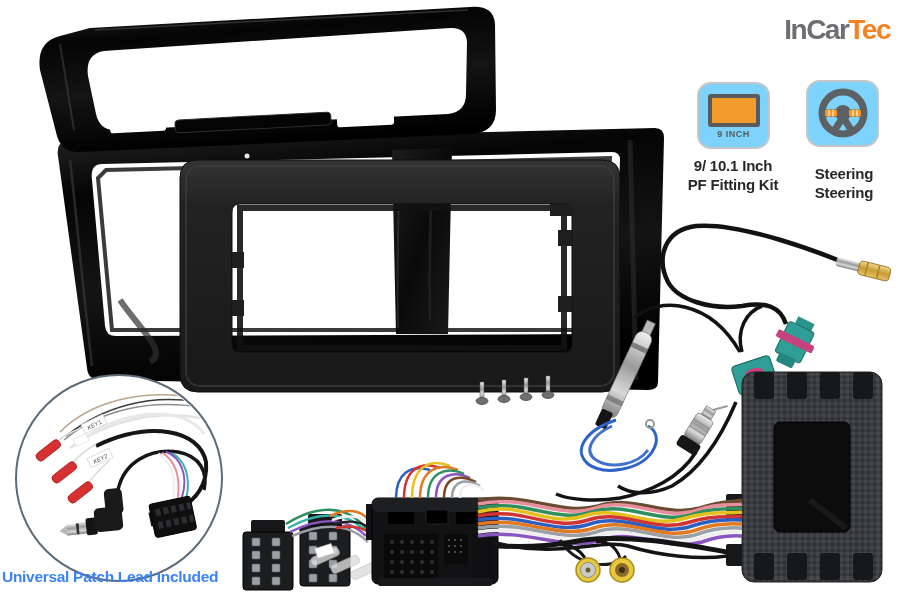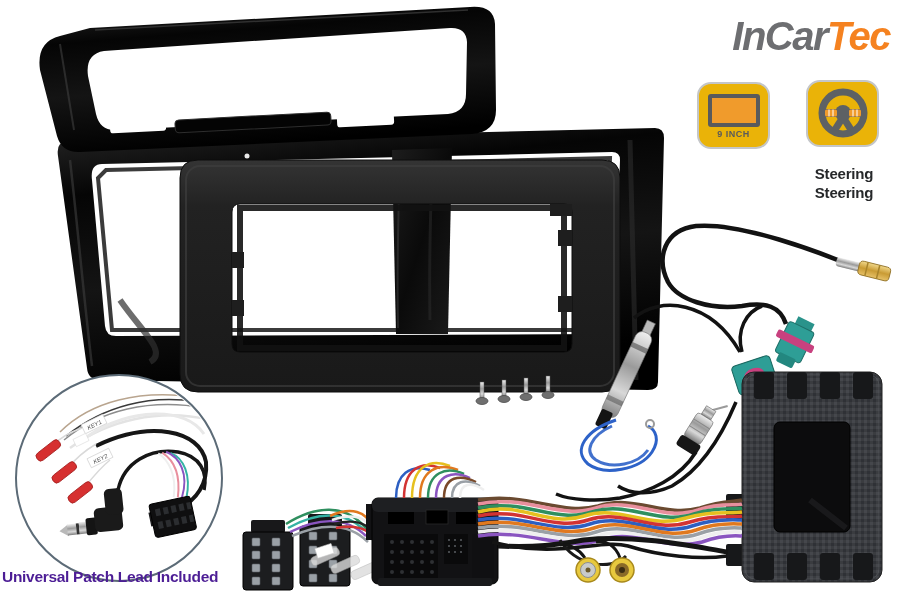--- a/index.html
+++ b/index.html
@@ -1,36 +1,36 @@
 <!DOCTYPE html>
 <html><head>
 <meta charset="utf-8">
 <style>
   html,body{margin:0;padding:0;background:#fff;}
   #stage{position:relative;width:900px;height:600px;background:#ffffff;overflow:hidden;
          font-family:"Liberation Sans", sans-serif;}
   #scene{position:absolute;left:0;top:0;}
-  .logo{position:absolute;top:14px;right:10px;font-style:italic;font-weight:bold;
-        font-size:40px;letter-spacing:-1.5px;white-space:nowrap;}
+  .logo{position:absolute;top:14px;right:10px;font-weight:bold;
+        font-size:28px;letter-spacing:-1.5px;white-space:nowrap;}
   .logo .p1{color:#6d6e71;}
   .logo .p2{color:#f58220;}
-  .badge{position:absolute;width:73px;height:67px;background:#eab308;border:2px solid #c4c6c8;
+  .badge{position:absolute;width:73px;height:67px;background:#7dd3fc;border:2px solid #c4c6c8;
          border-radius:14px;box-sizing:border-box;display:flex;flex-direction:column;
          align-items:center;justify-content:center;}
   .badge1{left:697px;top:82px;}
   .badge2{left:806px;top:80px;}
   .screen-rect{width:52px;height:33px;background:#f09b2c;border:4px solid #595a5c;
                border-radius:3px;box-sizing:border-box;margin-top:2px;}
   .screen-label{font-size:9px;font-weight:bold;color:#595a5c;letter-spacing:.5px;margin-top:2px;}
   .caption{position:absolute;text-align:center;font-weight:bold;color:#26282a;
            font-size:15px;line-height:19px;letter-spacing:-0.2px;}
   .cap1{left:672px;top:156px;width:122px;}
   .cap2{left:798px;top:164px;width:92px;}
   .patch-caption{position:absolute;left:2px;top:568px;width:230px;font-weight:bold;
-                 font-size:15.5px;color:#4c1d95;letter-spacing:-0.3px;}
+                 font-size:15.5px;color:#3b82f6;letter-spacing:-0.3px;}
 </style>
 </head>
 <body>
 
 <div id="stage">
 
 <svg id="scene" width="900" height="600" viewBox="0 0 900 600" xmlns="http://www.w3.org/2000/svg">
   <defs>
     <linearGradient id="gloss" x1="0" y1="0" x2="0.25" y2="1">
       <stop offset="0" stop-color="#262626"></stop>
@@ -398,20 +398,24 @@
 </svg>
 
 <div class="logo">
   <span class="p1">InCar</span><span class="p2">Tec</span>
 </div>
 
 <div class="badge badge1">
   <div class="screen-rect"></div>
   <div class="screen-label">9 INCH</div>
 </div>
+<div class="caption cap1">
+  <div>9/ 10.1 Inch</div>
+  <div>PF Fitting Kit</div>
+</div>
 
 <div class="badge badge2">
   <svg width="58" height="58" viewBox="0 0 58 58">
     <circle cx="29" cy="28" r="21" fill="none" stroke="#5d6164" stroke-width="7"></circle>
     <rect x="9" y="24" width="16" height="8" fill="#5d6164"></rect>
     <rect x="33" y="24" width="16" height="8" fill="#5d6164"></rect>
     <rect x="25.5" y="30" width="7" height="17" fill="#5d6164" transform="rotate(32 29 32)"></rect>
     <rect x="25.5" y="30" width="7" height="17" fill="#5d6164" transform="rotate(-32 29 32)"></rect>
     <circle cx="29" cy="28" r="8" fill="#5d6164"></circle>
     <g>

